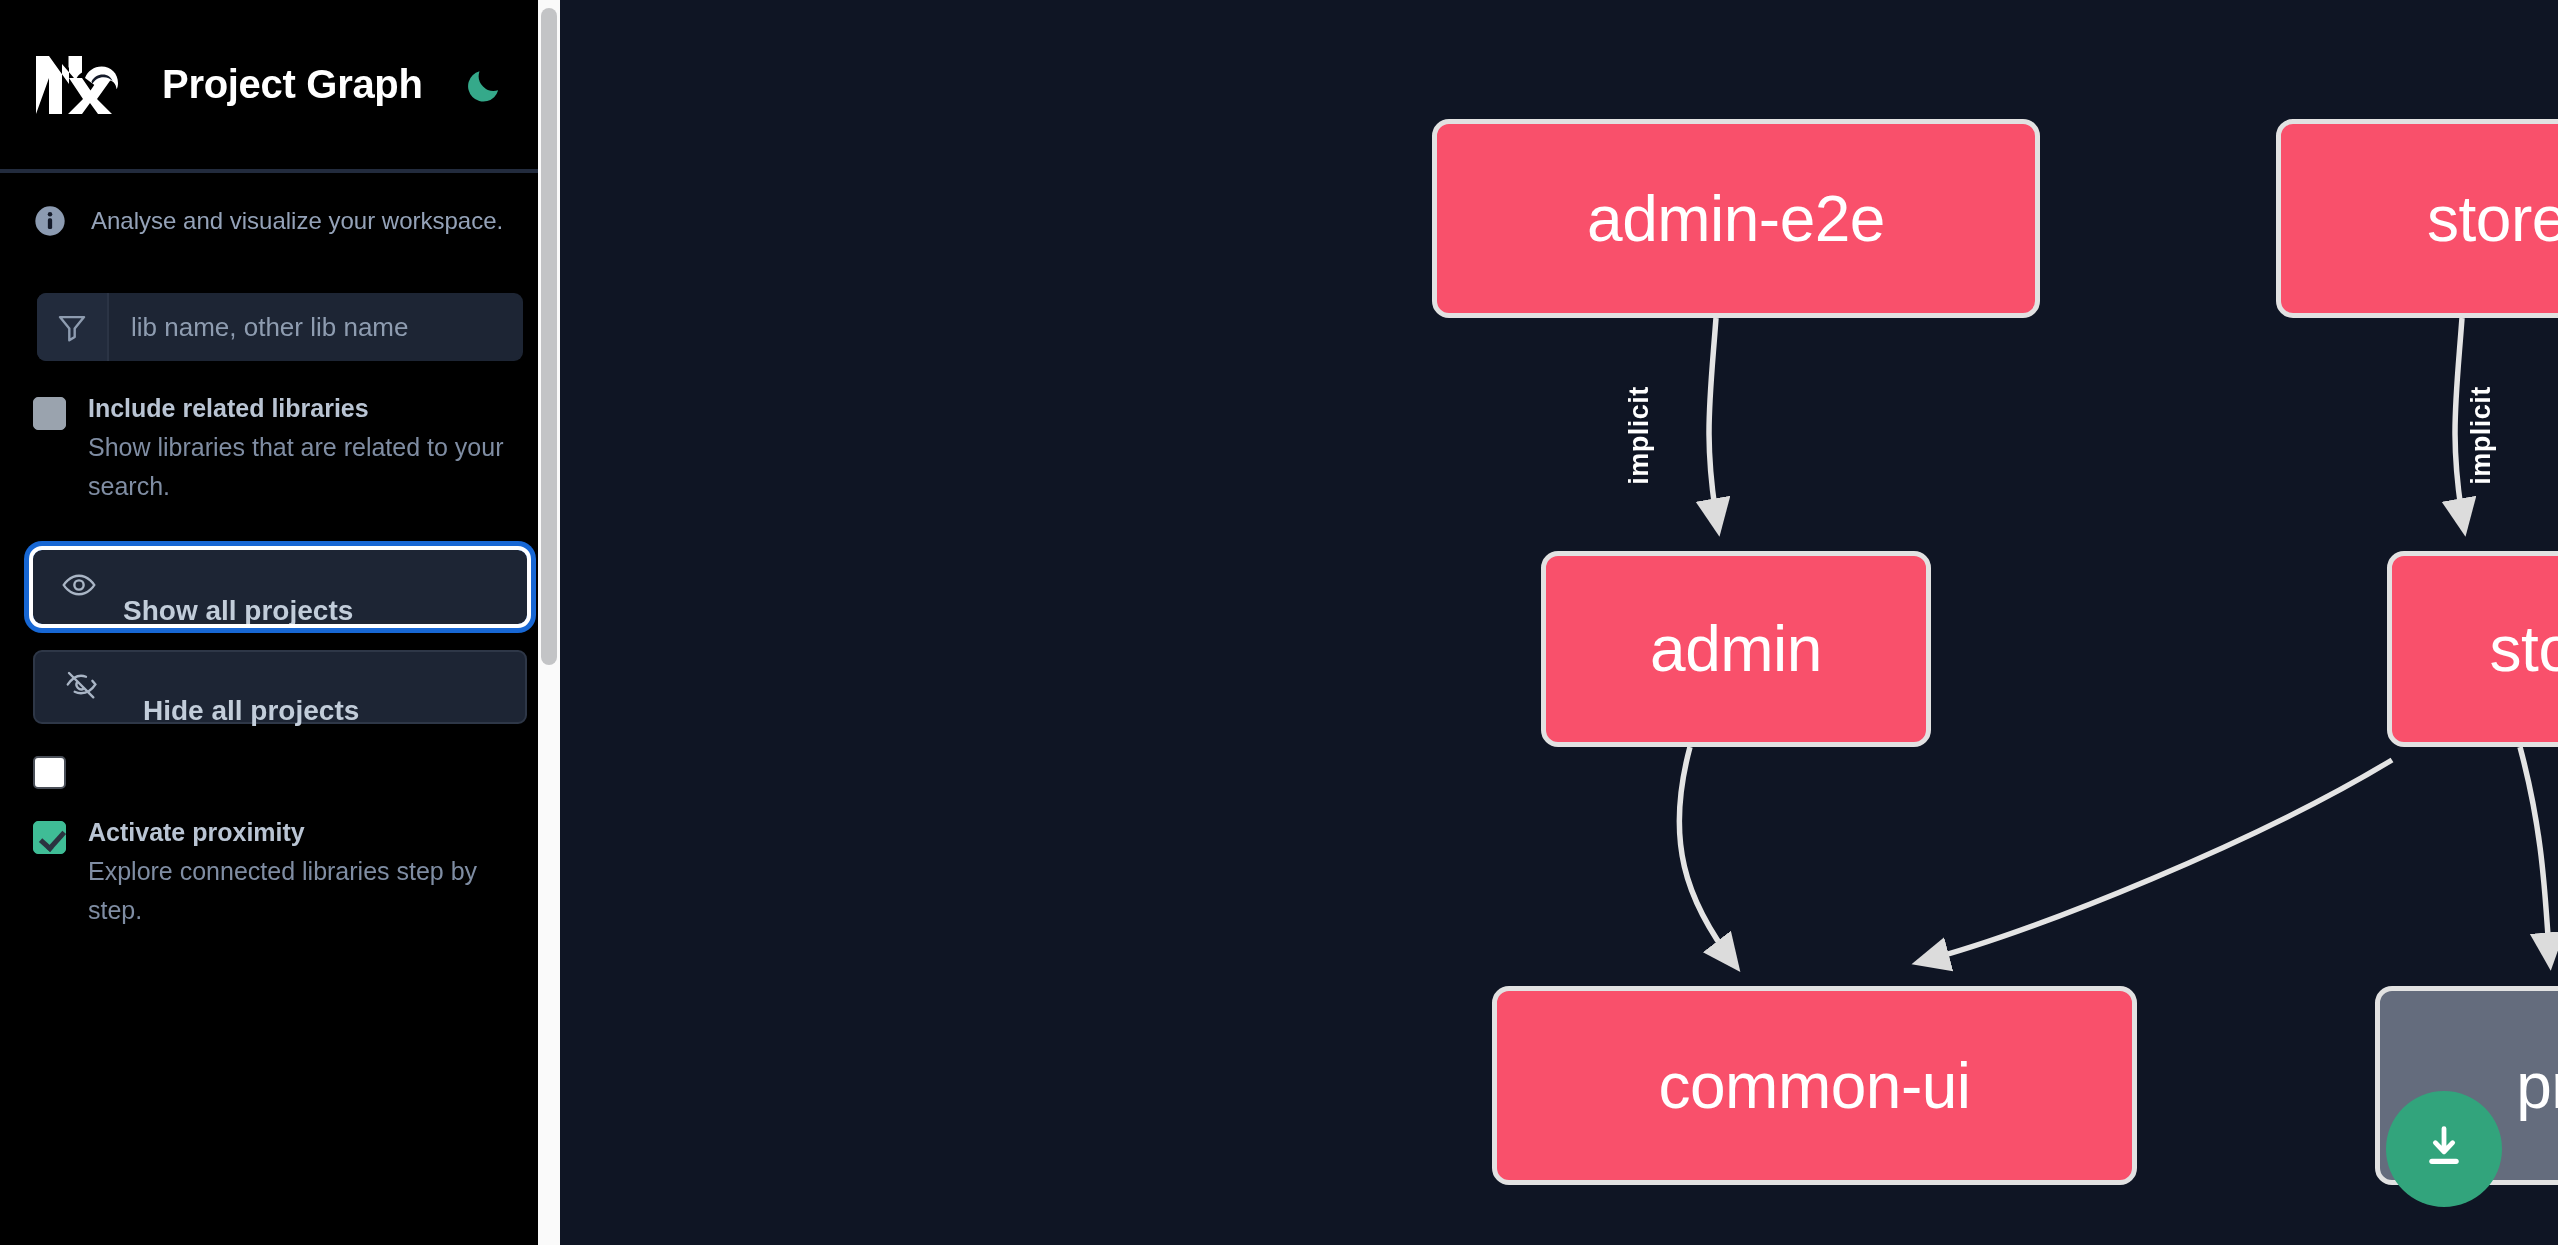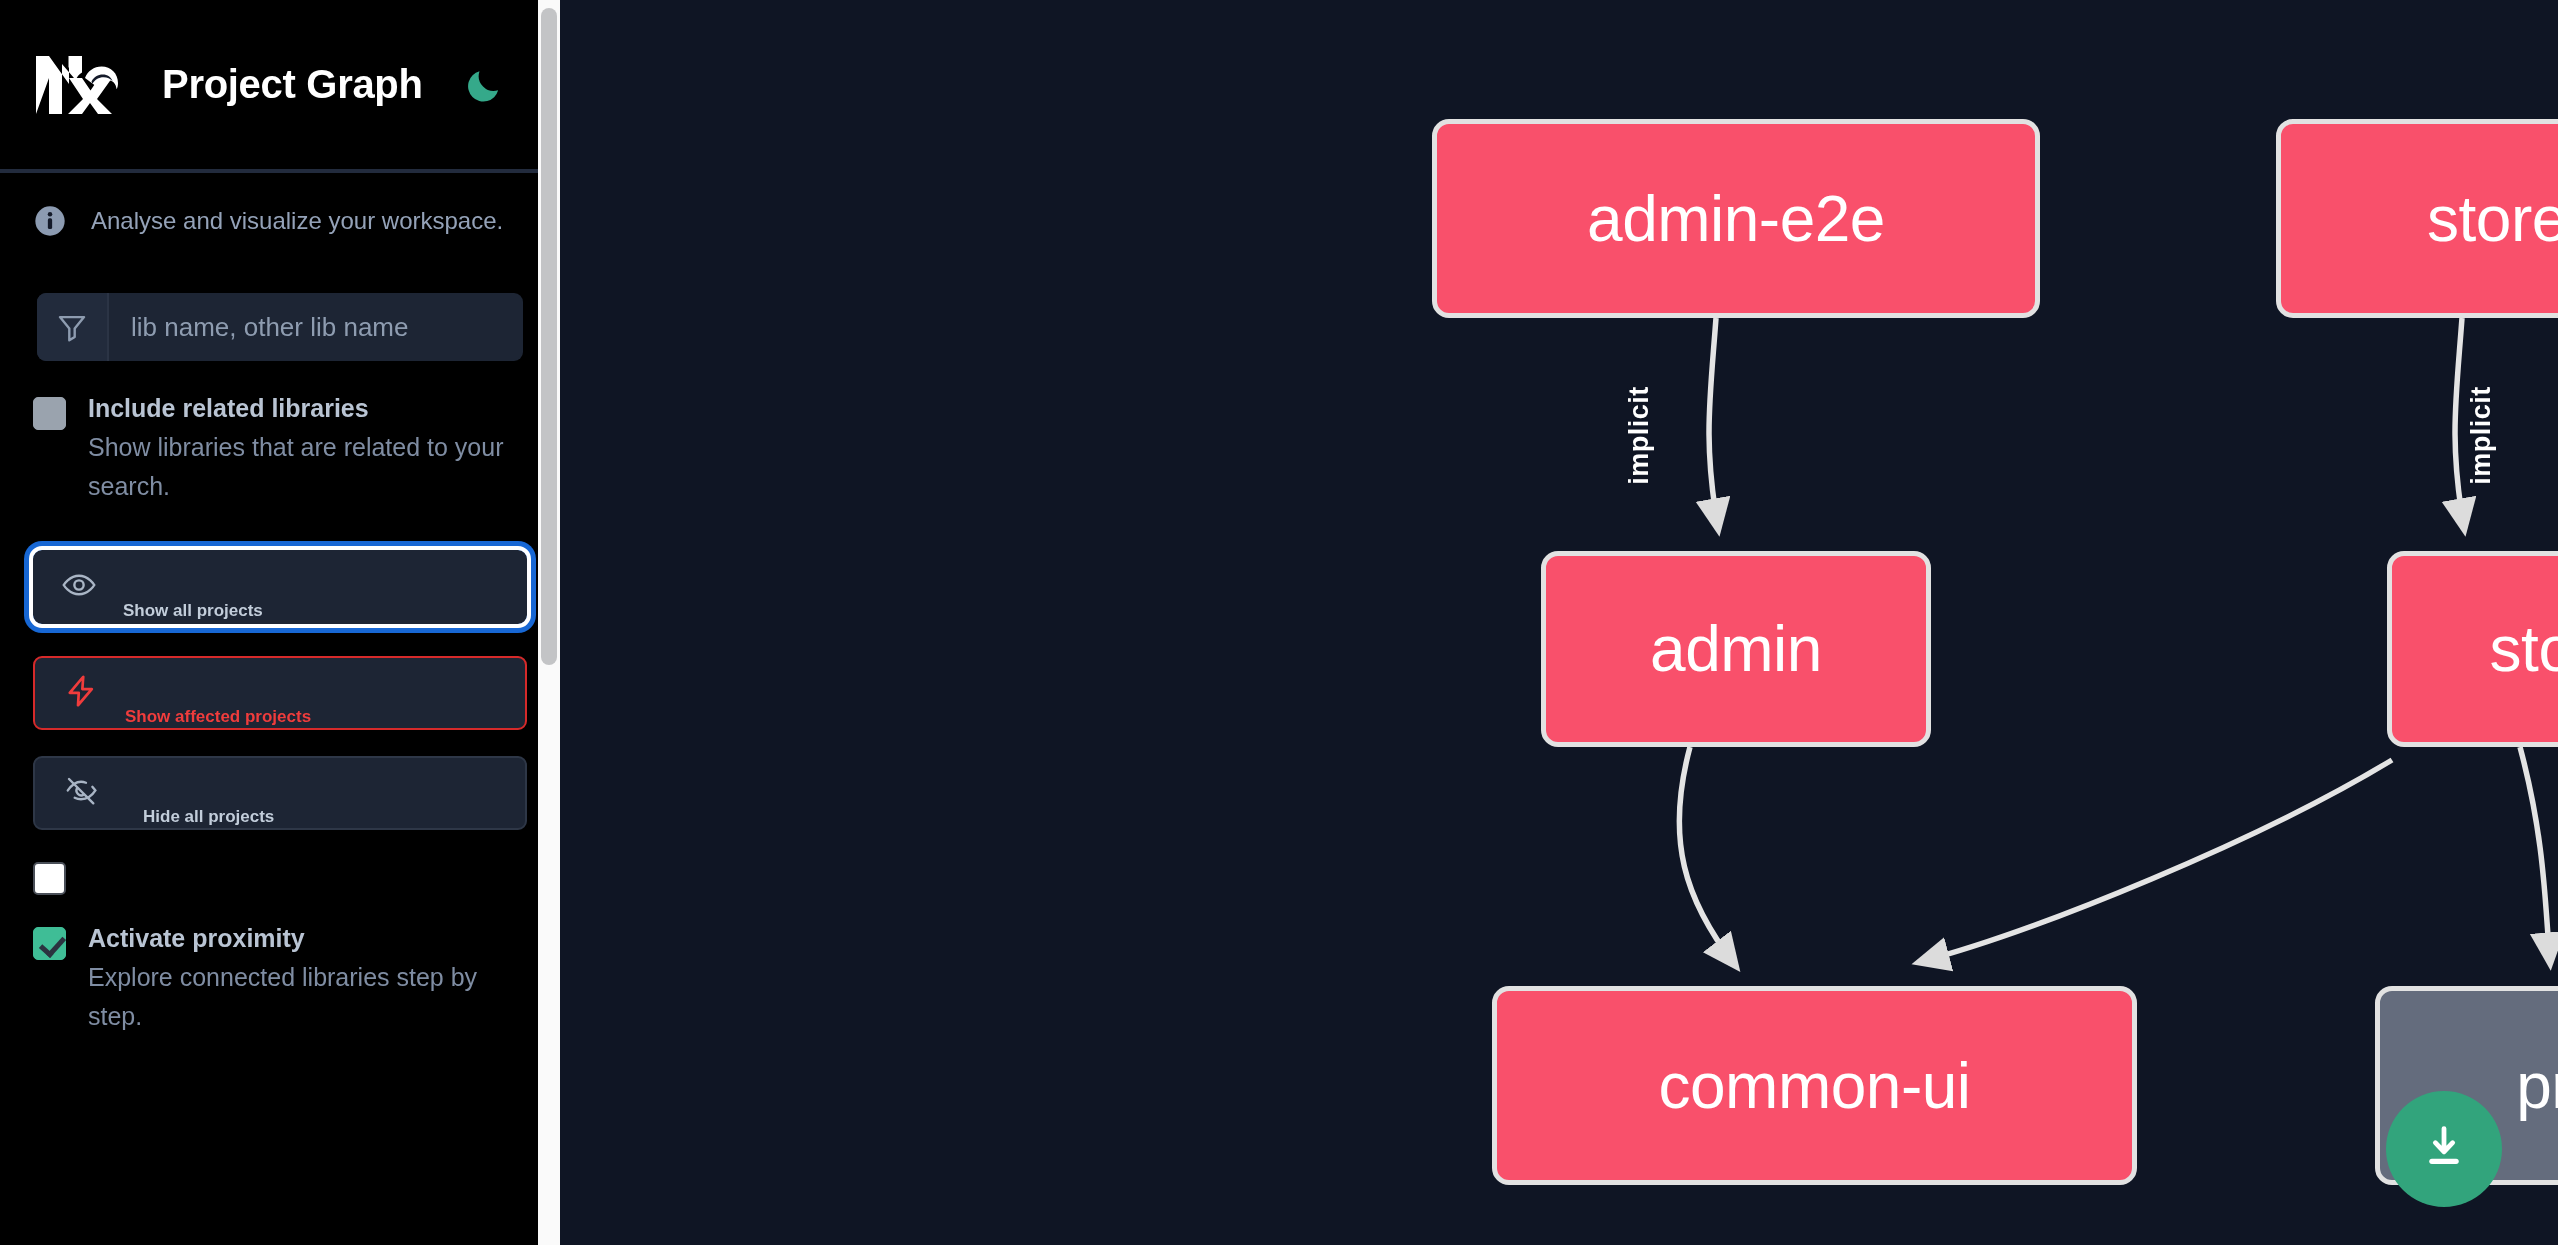--- a/index.html
+++ b/index.html
@@ -130,21 +130,21 @@
     position: relative;
     display: flex; align-items: center;
     height: 74px;
     border-radius: 9px;
     background: #1d2534;
     padding-left: 28px;
     gap: 26px;
     cursor: pointer;
     margin-bottom: 26px;
   }
-  .gbtn-label { font-size: 17px; font-weight: 700; margin-top: 47px; }
+  .gbtn-label { font-size: 28px; font-weight: 700; margin-top: 47px; }
   .gbtn.show-all {
     outline: 4px solid #ffffff;
     box-shadow: 0 0 0 9px #1767d4;
   }
   .gbtn.show-all .gbtn-label { color: #c2cdda; }
   .gbtn.affected {
     background: #1d2534;
     border: 2px solid #d62a2a;
     margin-top: 32px;
   }
@@ -279,28 +279,20 @@
         <div class="gbtn show-all">
           <span>
             <svg viewBox="0 0 24 24" width="36" height="36" aria-hidden="true">
               <path d="M1.8 12S5.5 5.8 12 5.8 22.2 12 22.2 12 18.5 18.2 12 18.2 1.8 12 1.8 12z" fill="none" stroke="#a9b5c5" stroke-width="1.6"></path>
               <circle cx="12" cy="12" r="3.1" fill="none" stroke="#a9b5c5" stroke-width="1.6"></circle>
             </svg>
           </span>
           <span class="gbtn-label">Show all projects</span>
         </div>
 
-        <div class="gbtn affected">
-          <span>
-            <svg viewBox="0 0 24 24" width="36" height="36" aria-hidden="true">
-              <path d="M13.5 2.5L4.5 13.2h6L10 21.5l9.2-10.8h-6.3l.6-8.2z" fill="none" stroke="#f03c3c" stroke-width="1.8" stroke-linejoin="round"></path>
-            </svg>
-          </span>
-          <span class="gbtn-label">Show affected projects</span>
-        </div>
 
         <div class="gbtn hide-all">
           <span>
             <svg viewBox="0 0 24 24" width="36" height="36" aria-hidden="true">
               <path d="M3.2 11.6c1.4-2 4.6-5.8 8.8-5.8 1.2 0 2.3.3 3.3.7M19.6 9.2c.9.9 1.6 1.8 2 2.4-1.2 1.9-4.4 5.9-9.6 5.9-1.6 0-3-.4-4.2-1" fill="none" stroke="#a9b5c5" stroke-width="1.6" stroke-linecap="round"></path>
               <path d="M9.6 9.8a3.2 3.2 0 0 0 4.4 4.5" fill="none" stroke="#a9b5c5" stroke-width="1.6"></path>
               <line x1="4" y1="4" x2="20.2" y2="20.2" stroke="#a9b5c5" stroke-width="1.6" stroke-linecap="round"></line>
             </svg>
           </span>
           <span class="gbtn-label">Hide all projects</span>

